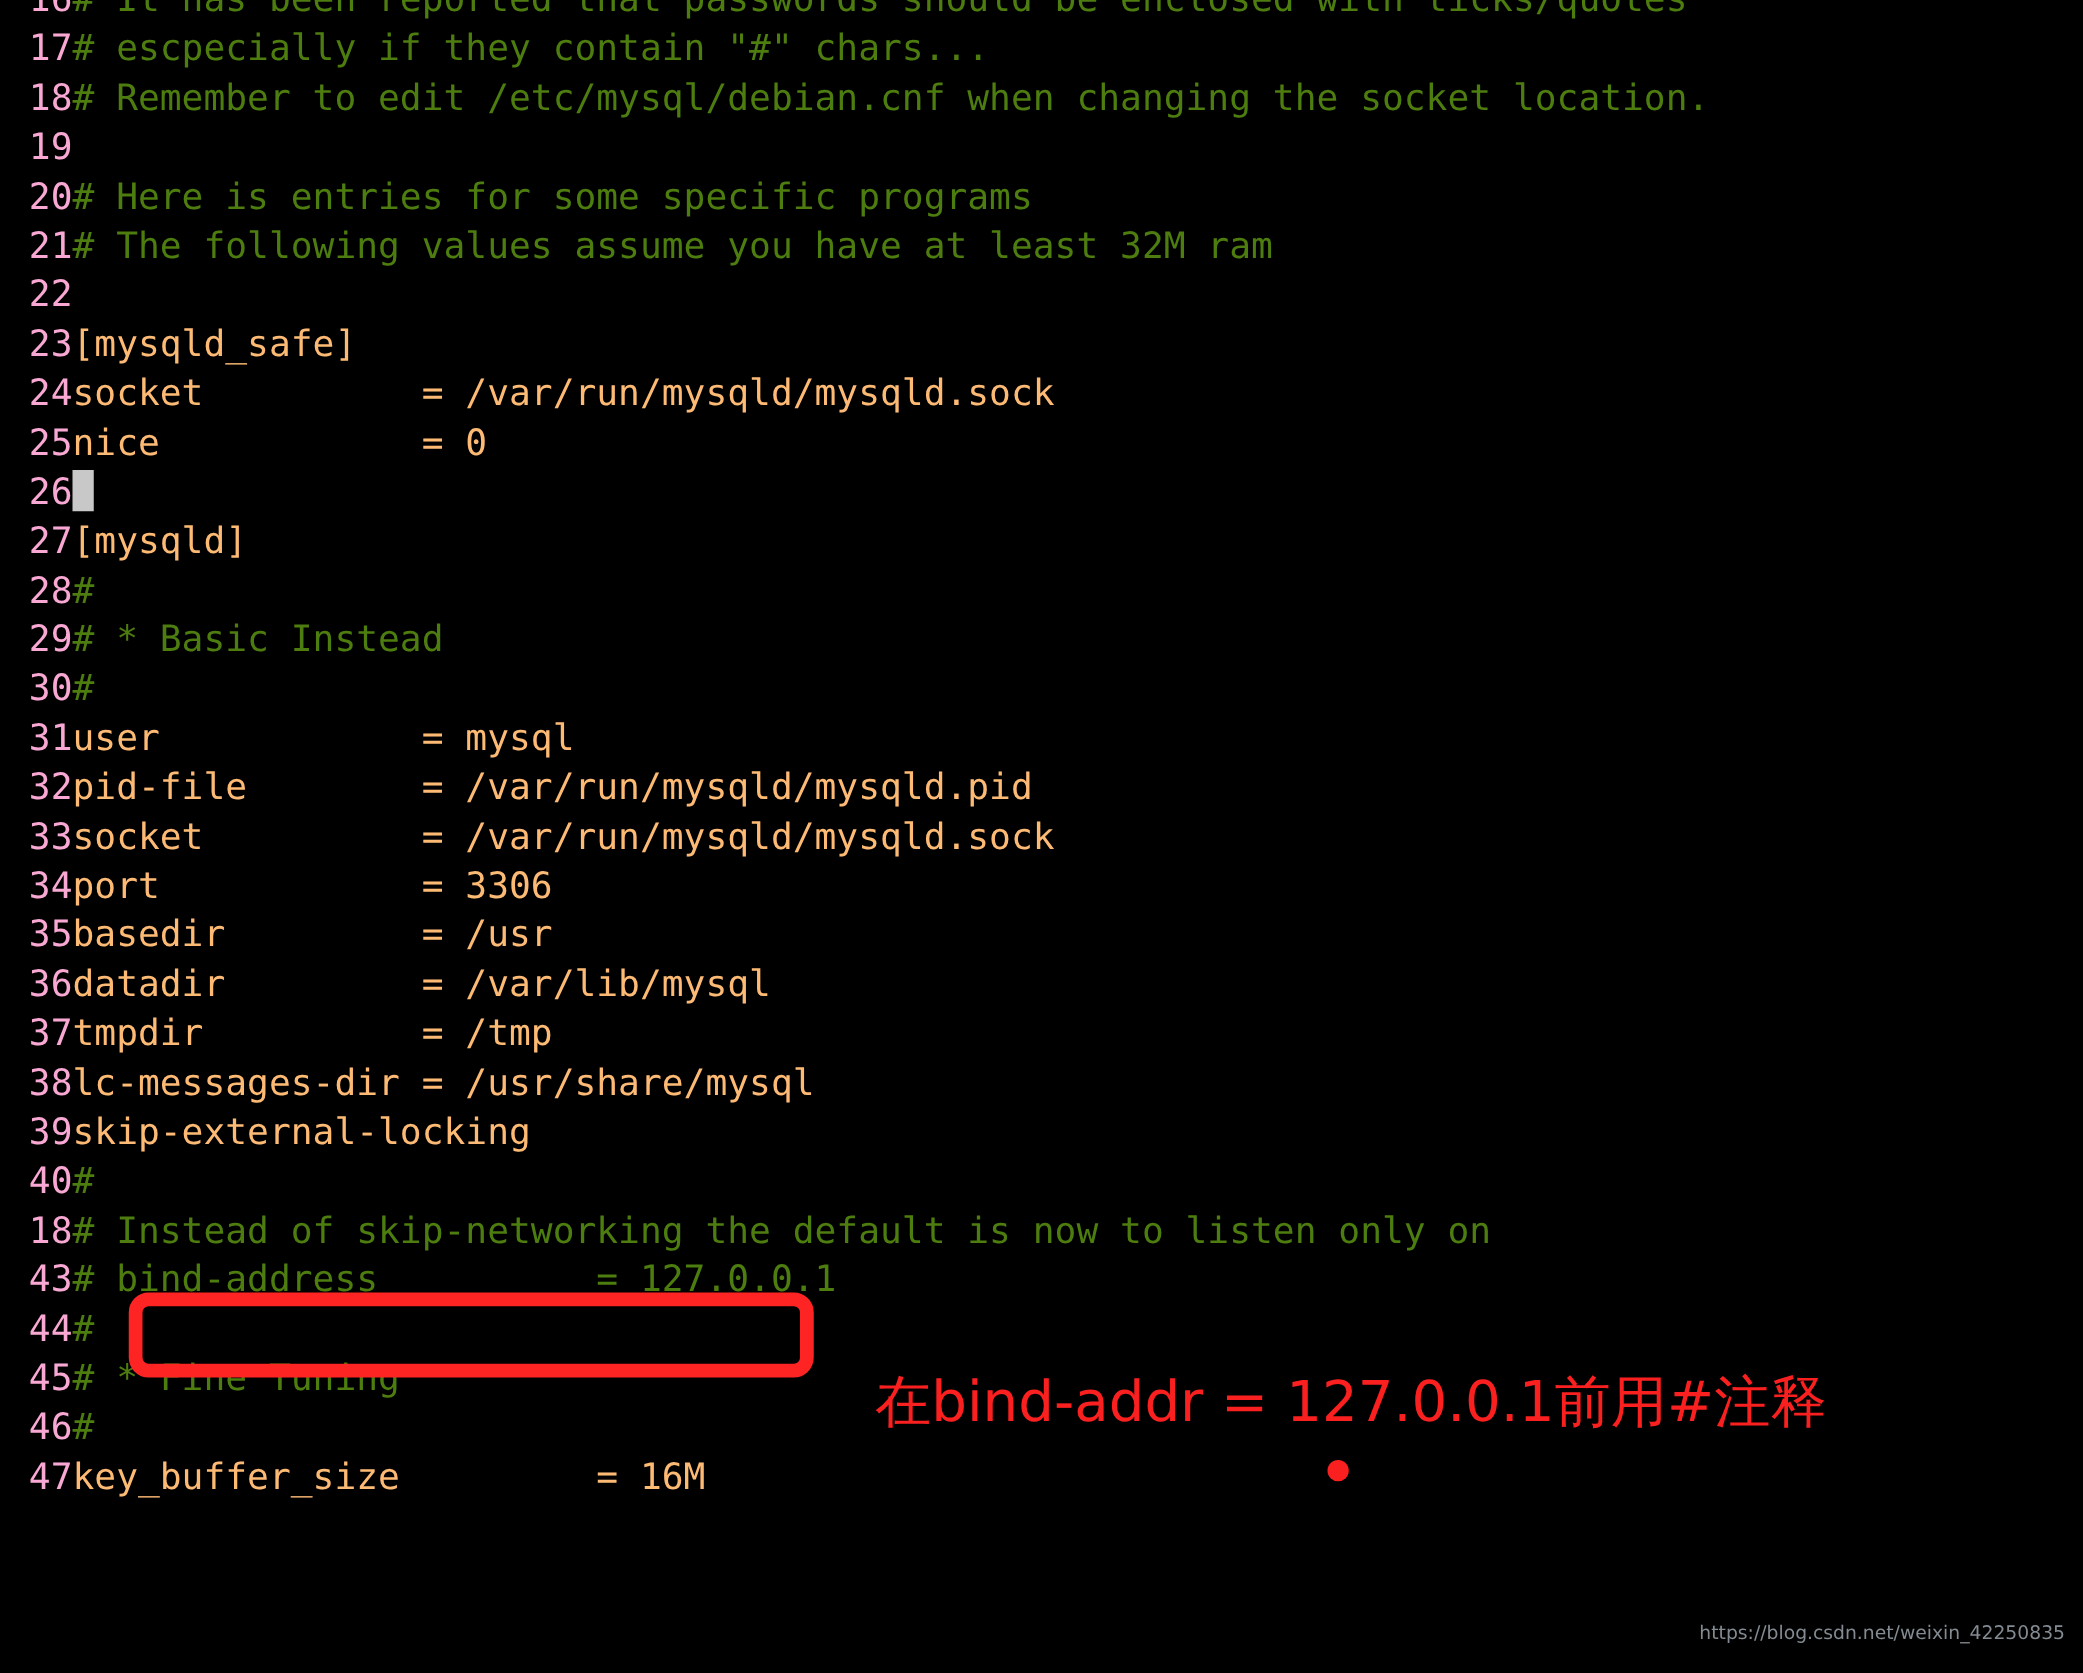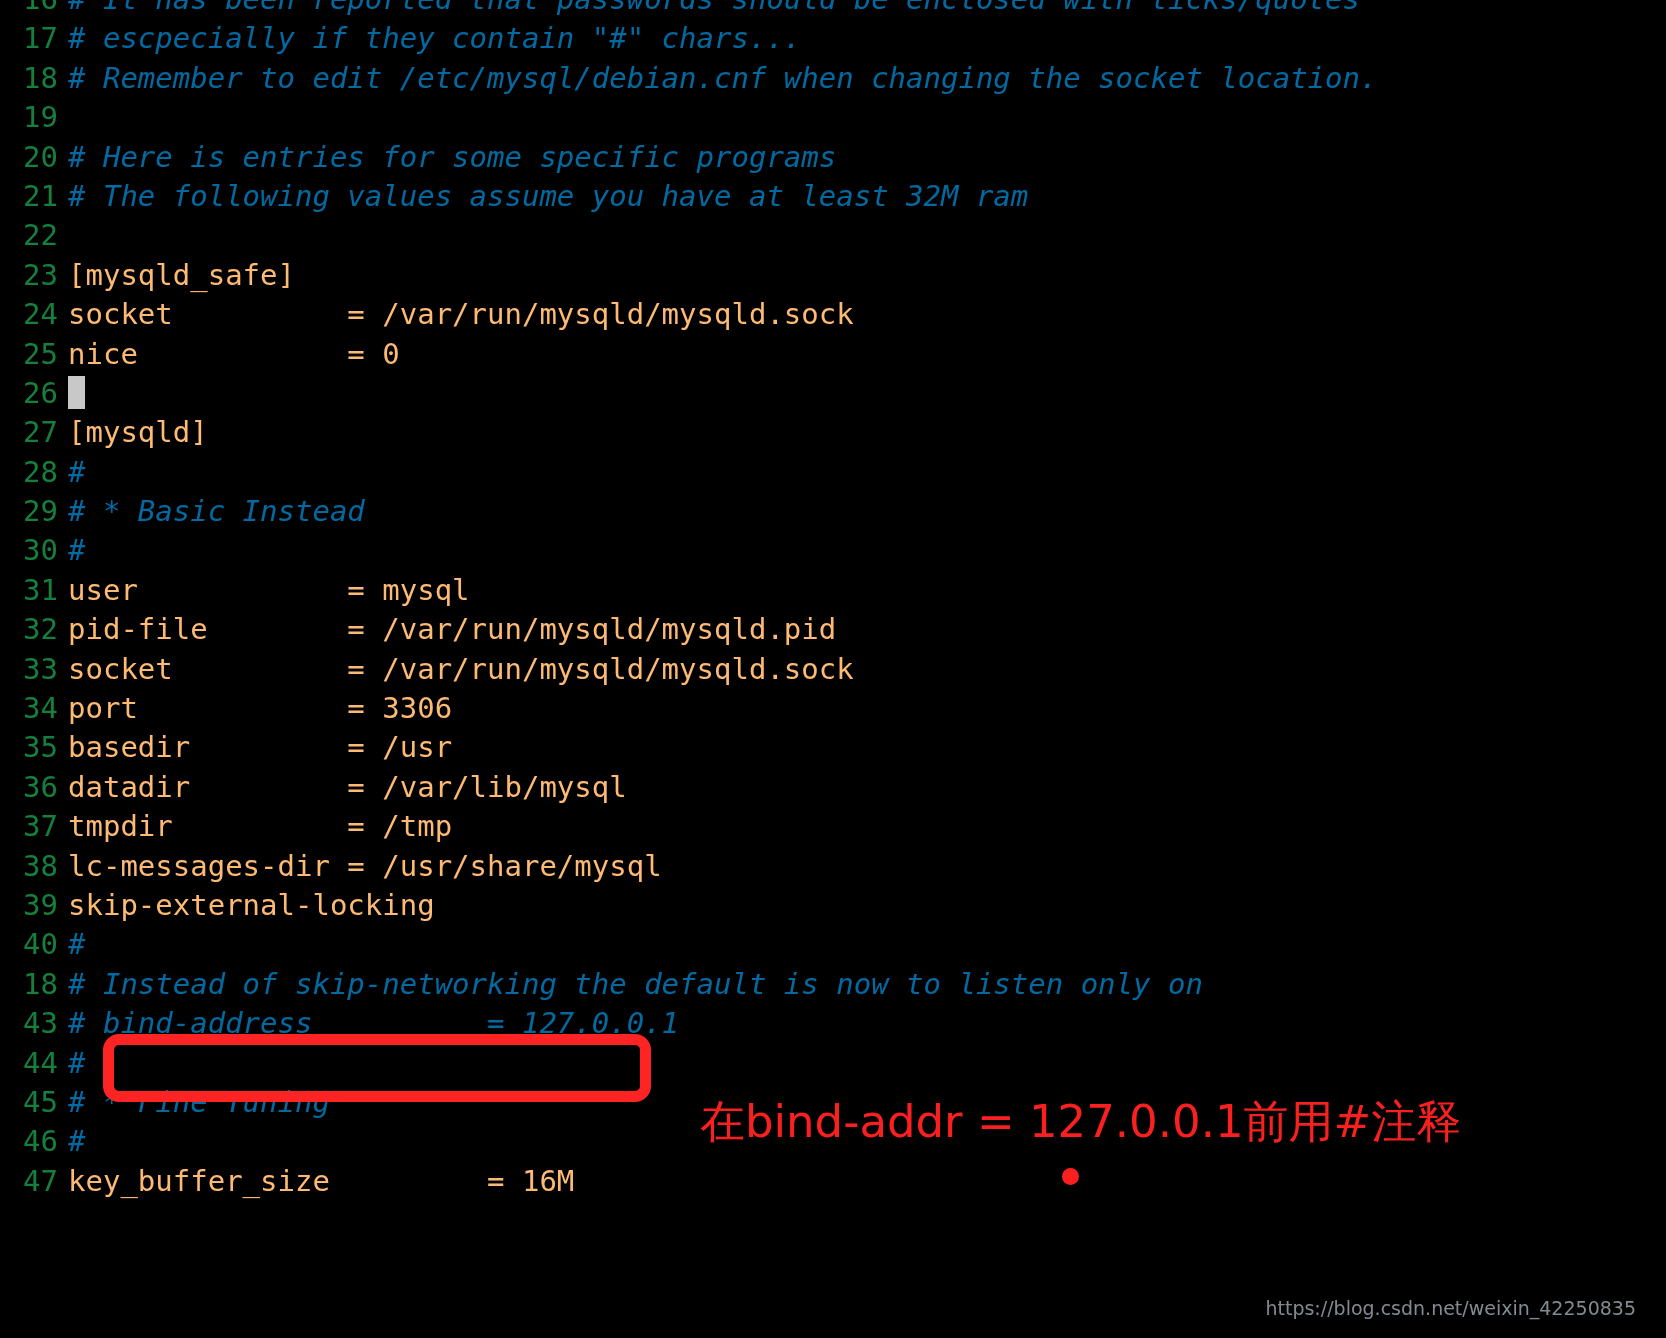--- a/index.html
+++ b/index.html
@@ -38,25 +38,24 @@
     white-space: pre;
     font-size: 29px;
     letter-spacing: 0px;
     display: block;
   }
 
   .ln {
     display: inline-block;
     width: 58px;
     text-align: right;
-    color: #15803d;          
-    margin-right: 10px;
+    color: #f9a8d4;          
   }
 
-  .txt-comment  { color: #0369a1; font-style: italic; }   
+  .txt-comment  { color: #4d7c0f; }   
   .txt-plain    { color: #fdba74; }
 
   
   .cursor-block {
     display: inline-block;
     width: 17px;
     height: 33px;
     background: #c8c8c8;
     vertical-align: -6px;
   }
@@ -93,25 +92,25 @@
     top: 1168px;
     width: 17px;
     height: 17px;
     border-radius: 50%;
     background: #fb2020;
   }
 
   
   #watermark {
     position: absolute;
-    right: 30px;
+    right: 14px;
     top: 1297px;
     color: #9aa3ab;
     font-family: "DejaVu Sans", "Liberation Sans", sans-serif;
-    font-size: 19px;
+    font-size: 15px;
     opacity: 0.85;
     white-space: nowrap;
   }
 
   
   #status-line {
     position: absolute;
     left: 0;
     bottom: -14px;
     width: 1666px;

